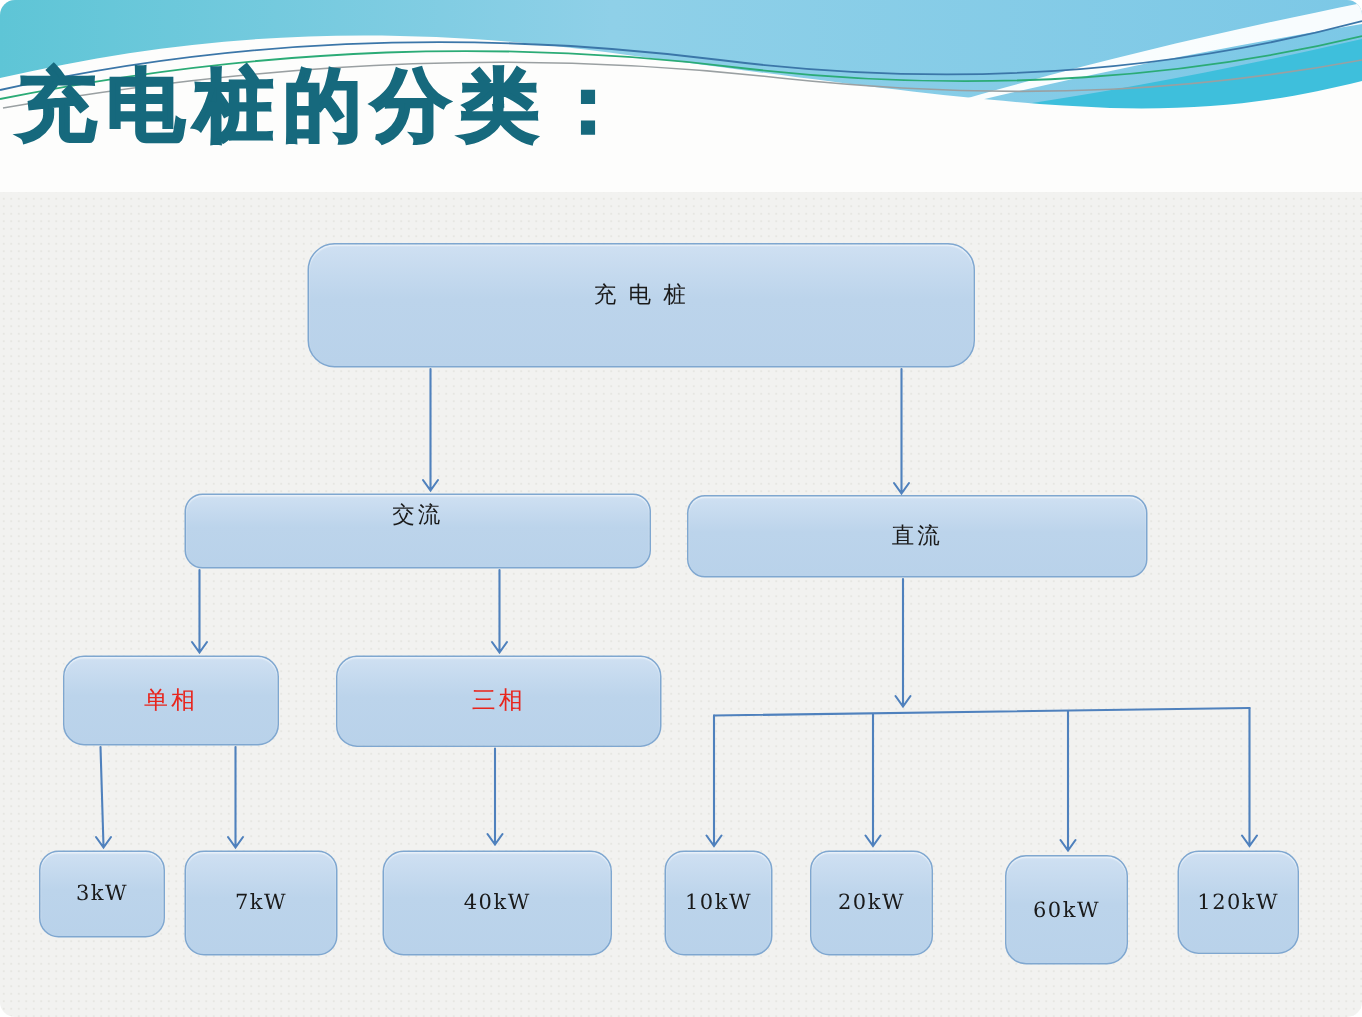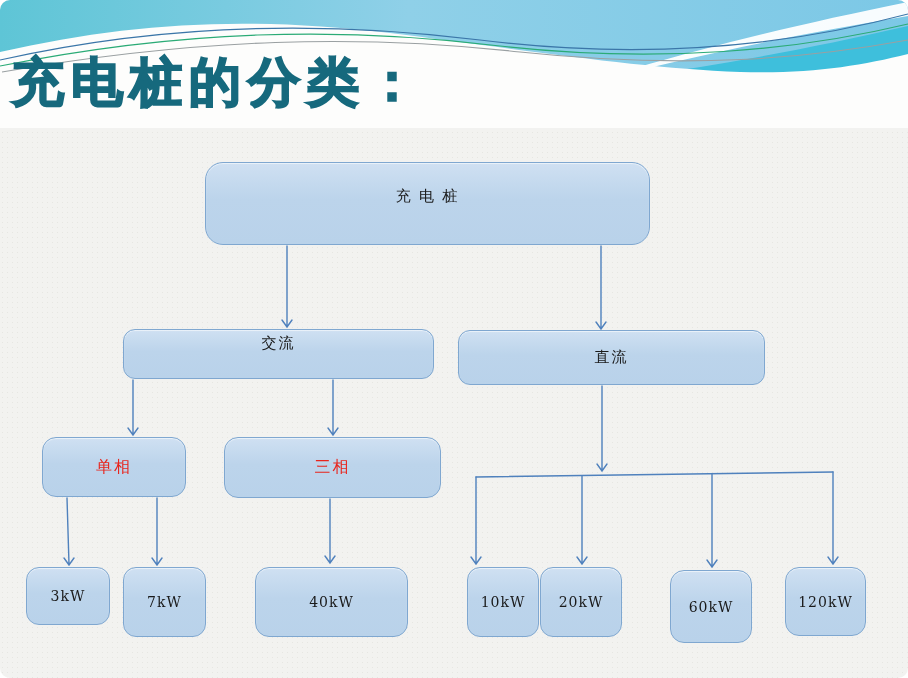--- a/index.html
+++ b/index.html
@@ -8,21 +8,21 @@
     width:908px;height:678px;
     overflow:hidden;
     border-radius:10px;
     background-color:#f2f2f0;
     background-image:radial-gradient(#e6e6e2 0.6px, transparent 0.7px);
     background-size:5px 5px;
     font-family:"Liberation Sans","DejaVu Sans",sans-serif;
   }
   .banner{position:absolute;top:0;left:0;z-index:1;}
   .slide-title{
-    position:absolute;left:12px;top:48px;z-index:3;
+    position:absolute;left:12px;top:36px;z-index:3;
     font-size:52px;font-weight:bold;letter-spacing:7px;
     color:#16697d;
     -webkit-text-stroke:2px #16697d;
     font-family:"DejaVu Sans","Liberation Sans",sans-serif;
     white-space:nowrap;
   }
   .connectors{position:absolute;top:0;left:0;z-index:2;}
   .node{
     position:absolute;z-index:3;
     box-sizing:border-box;
@@ -109,29 +109,29 @@
   </div>
 
   <div class="node" style="left:224px;top:437px;width:217px;height:61px;border-radius:14px;">
     <span class="lbl label-red">三相</span>
   </div>
 
   <div class="node" style="left:26px;top:567px;width:84px;height:58px;border-radius:13px;">
     <span class="kw">3kW</span>
   </div>
 
-  <div class="node" style="left:123px;top:567px;width:83px;height:70px;border-radius:13px;">
+  <div class="node" style="left:123px;top:567px;width:102px;height:70px;border-radius:13px;">
     <span class="kw">7kW</span>
   </div>
 
   <div class="node" style="left:255px;top:567px;width:153px;height:70px;border-radius:14px;">
     <span class="kw">40kW</span>
   </div>
 
-  <div class="node" style="left:443px;top:567px;width:72px;height:70px;border-radius:13px;margin-left:24px;">
+  <div class="node" style="left:443px;top:567px;width:72px;height:70px;border-radius:13px;">
     <span class="kw">10kW</span>
   </div>
 
   <div class="node" style="left:540px;top:567px;width:82px;height:70px;border-radius:13px;">
     <span class="kw">20kW</span>
   </div>
 
   <div class="node" style="left:670px;top:570px;width:82px;height:73px;border-radius:14px;">
     <span class="kw">60kW</span>
   </div>

